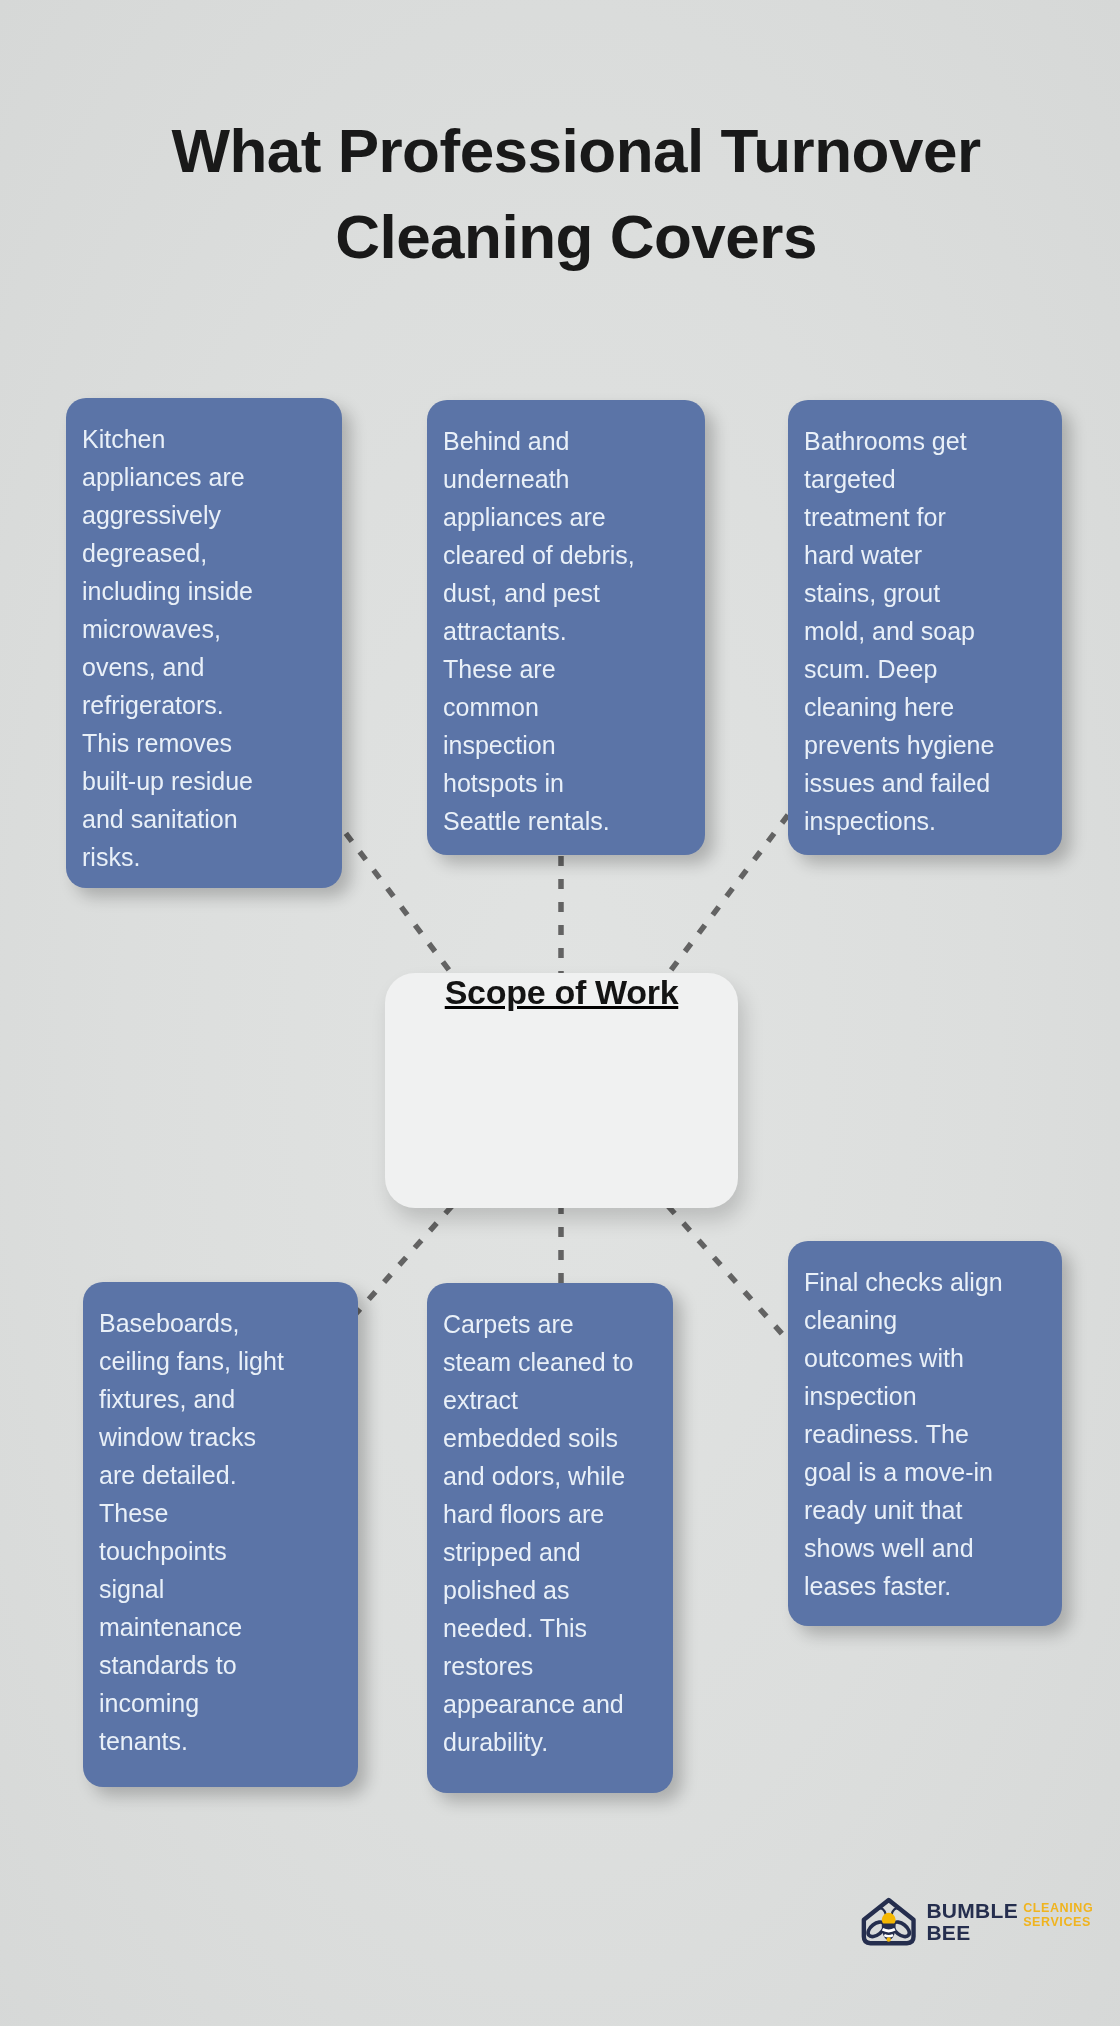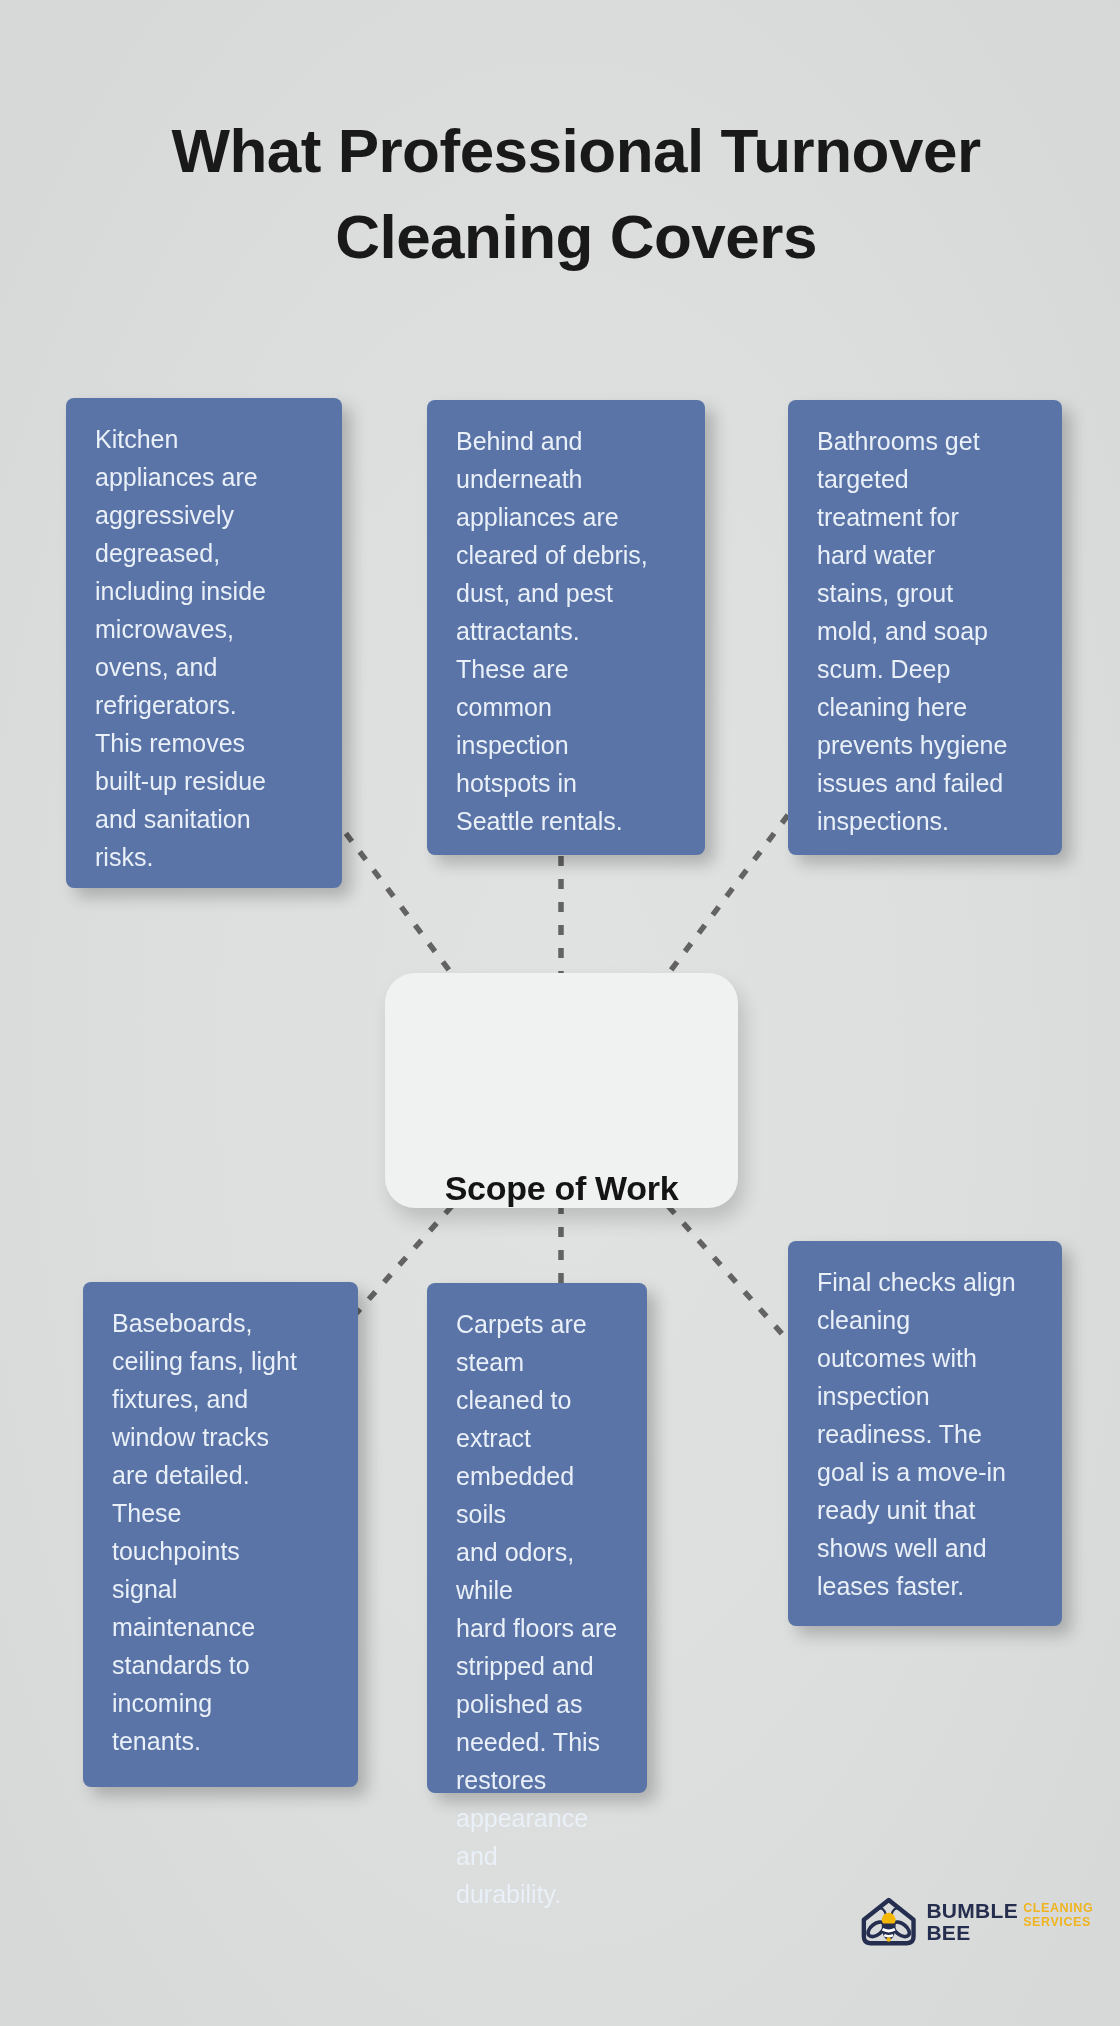--- a/index.html
+++ b/index.html
@@ -25,43 +25,43 @@
   .connectors{position:absolute;left:0;top:0;z-index:1;}
   .connectors line{
     stroke:#636363;
     stroke-width:5.5;
     stroke-dasharray:10 13;
   }
   .node{
     position:absolute;
     z-index:2;
     background:#5b74a7;
-    border-radius:8px;
+    border-radius:20px;
     box-shadow:9px 9px 16px rgba(0,0,0,0.22);
-    padding:22px 29px;
+    padding:22px 16px;
     box-sizing:border-box;
     color:#e9f0f8;
     font-size:25px;
     line-height:38px;
     white-space:pre-line;
   }
   .node-1{left:66px;  top:398px;  width:276px; height:490px;}
   .node-2{left:427px; top:400px;  width:278px; height:455px;}
   .node-3{left:788px; top:400px;  width:274px; height:455px;}
   .node-4{left:67px;  top:1282px; width:275px; height:505px;margin-left:16px;}
-  .node-5{left:427px; top:1283px; width:220px; height:510px;}
+  .node-5{left:427px; top:1283px; width:246px; height:510px;}
   .node-6{left:788px; top:1241px; width:274px; height:385px;}
   .center-node{
     position:absolute;
     z-index:3;
     left:385px;top:973px;width:353px;height:235px;
     background:#f0f1f1;
     border-radius:30px;
     box-shadow:6px 12px 20px rgba(0,0,0,0.16);
-    display:flex;align-items:flex-end;justify-content:center;
+    display:flex;align-items:flex-start;justify-content:center;text-decoration:underline;
   }
   .center-label{
     font-size:34px;
     font-weight:700;
     color:#141414;
     letter-spacing:-0.3px;
   }
   .logo{
     position:absolute;
     z-index:2;

